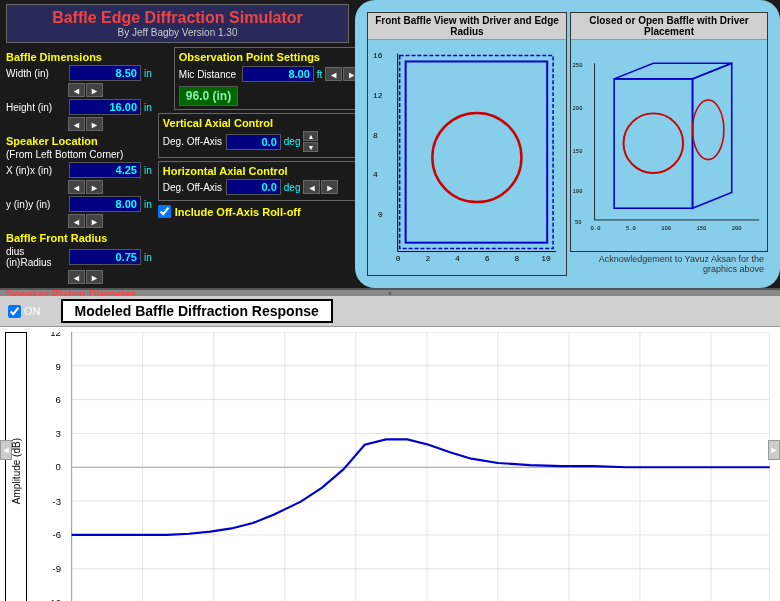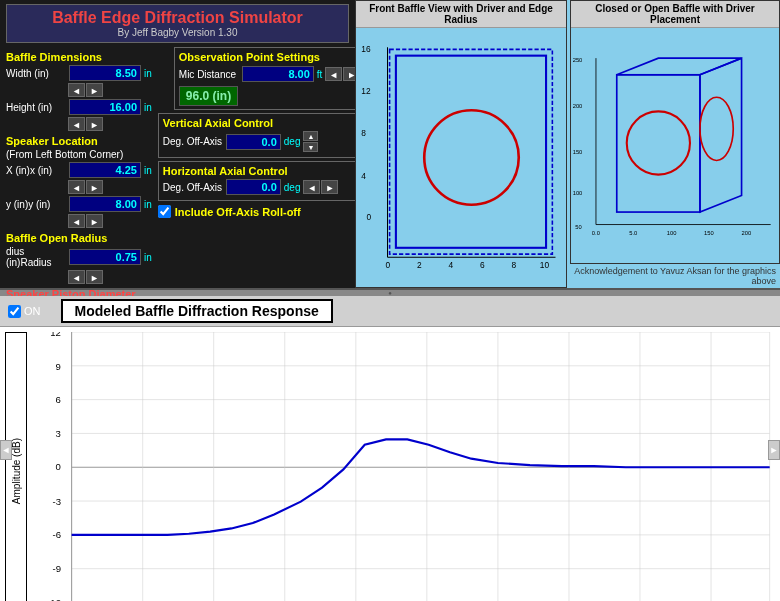--- a/index.html
+++ b/index.html
@@ -170,22 +170,23 @@
       color: #ffff00;
       font-weight: bold;
       font-size: 11px;
     }
 
     
     .graphics-area {
       flex: 1;
       display: flex;
       background: #87ceeb;
-      padding: 0;
+      padding: 12px;
       gap: 3px;
+      border-radius: 20px;
     }
 
     .graph-panel {
       flex: 1;
       background: #87ceeb;
       border: 1px solid #333;
       position: relative;
       display: flex;
       flex-direction: column;
     }
@@ -197,20 +198,21 @@
       font-weight: bold;
       text-align: center;
       padding: 2px;
       border-bottom: 1px solid #999;
     }
 
     .graph-canvas {
       flex: 1;
       position: relative;
       overflow: hidden;
+      font-family: Liberation Mono, monospace;
     }
 
     
     .graph-svg {
       width: 100%;
       height: 100%;
     }
 
     .acknowledgement {
       font-size: 9px;
@@ -390,21 +392,21 @@
         <div class="field-row">
           <span class="field-label">y (in)y (in)</span>
           <input class="field-input" type="text" value="8.00" style="">
           <span class="field-unit">in</span>
         </div>
         <div class="arrows-pair" style="margin-left:62px; margin-bottom:2px;">
           <button class="arrow-btn">◄</button>
           <button class="arrow-btn">►</button>
         </div>
 
-        <div class="section-title">Baffle Open Radius</div>
+        <div class="section-title">Baffle Front Radius</div>
         <div class="field-row">
           <span class="field-label">dius (in)Radius</span>
           <input class="field-input" type="text" value="0.75" style="">
           <span class="field-unit">in</span>
         </div>
         <div class="arrows-pair" style="margin-left:62px; margin-bottom:2px;">
           <button class="arrow-btn">◄</button>
           <button class="arrow-btn">►</button>
         </div>
 

